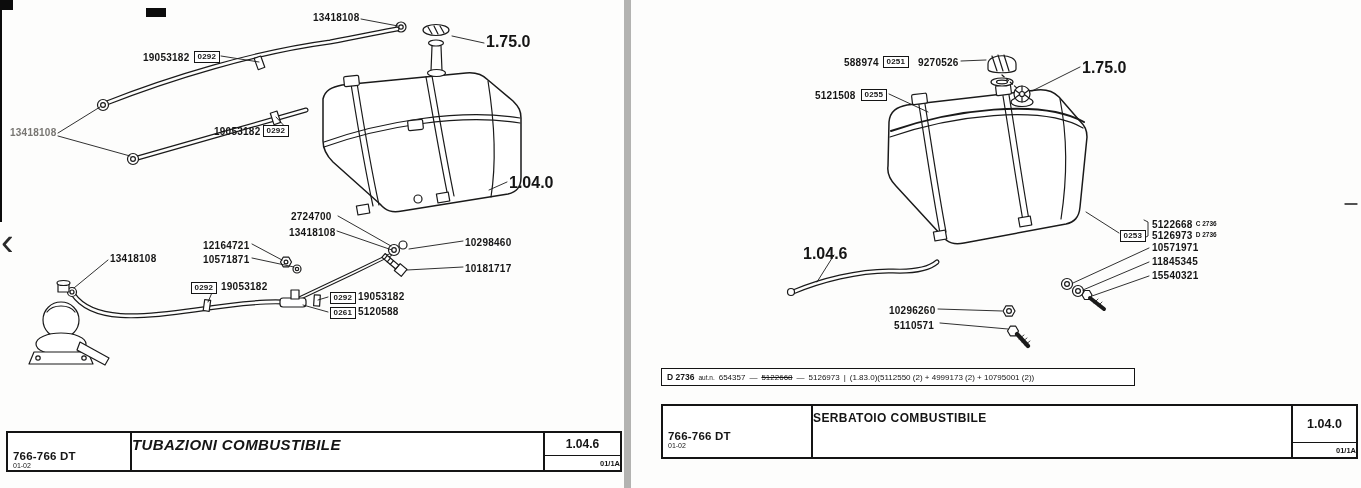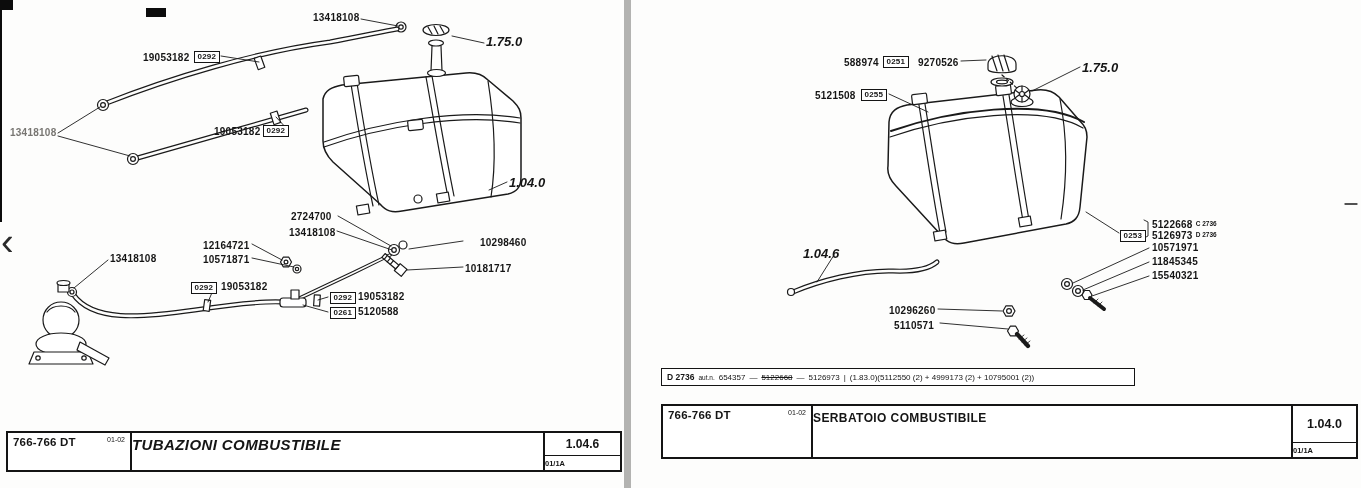--- a/index.html
+++ b/index.html
@@ -8,40 +8,40 @@
   #canvas { position:relative; width:1361px; height:488px; background:#fff; overflow:hidden; }
   .page { position:absolute; top:0; height:488px; background:#fdfdfc; }
   #page-left { left:0; width:624px; }
   #page-gap { position:absolute; left:624px; top:0; width:7px; height:488px; background:#b3b3b1; }
   #page-right { left:631px; width:730px; }
   svg.diagram { position:absolute; left:0; top:0; }
 
   .plabel { position:absolute; font-size:10px; font-weight:bold; white-space:nowrap; letter-spacing:.25px; line-height:11px; }
   .plabel.faint { color:#787672; }
   .boxlabel { position:absolute; font-size:8px; font-weight:bold; border:1px solid #151515; padding:0 2.5px; line-height:10px; background:#fff; letter-spacing:.2px; }
-  .secref { position:absolute; font-size:13px; font-weight:bold; font-style:italic; white-space:nowrap; line-height:11px; }
+  .secref { position:absolute; font-size:16px; font-weight:bold; white-space:nowrap; line-height:11px; }
   .sup { font-size:6.5px; font-weight:bold; vertical-align:2px; letter-spacing:0; }
 
   .nav-chevron { position:absolute; left:1px; top:222px; font-size:38px; font-weight:300; color:#2a2a2a; line-height:40px; cursor:pointer; }
 
   .artifact { position:absolute; background:#0c0c0c; }
 
   
   .footer-table { position:absolute; display:flex; border:2px solid #141414; background:#fff; }
-  .ft-model { display:flex; flex-direction:row; justify-content:space-between; border-right:2px solid #141414; padding:3px 5px 2px; }
+  .ft-model { display:flex; flex-direction:column; justify-content:center; border-right:2px solid #141414; padding:18px 5px 2px; }
   .ft-model .model { font-weight:bold; font-size:11.5px; letter-spacing:.2px; }
   .ft-model .date { font-size:7px; }
   .ft-center { flex:1; display:flex; flex-direction:row; }
   .ft-title { text-align:center; font-weight:bold; letter-spacing:.4px; padding-top:3px; }
   .ft-langs { flex:1; display:flex; justify-content:space-between; align-items:flex-end; font-style:italic; padding:0 10px 3px 9px; }
   .ft-langs .col { line-height:10px; }
   .ft-langs .col.right { text-align:right; }
   .ft-right { display:flex; flex-direction:column; border-left:2px solid #141414; }
   .ft-section { flex:1; display:flex; align-items:center; justify-content:center; font-weight:bold; border-bottom:1.5px solid #141414; }
-  .ft-sheet { text-align:left; font-weight:bold; font-size:7.5px; padding:3px 0 2px; }
+  .ft-sheet { text-align:right; font-weight:bold; font-size:7.5px; padding:3px 0 2px; }
 
   #footer-left { left:6px; top:431px; width:616px; height:41px; }
   #footer-left .ft-model { width:124px; }
   #footer-left .ft-title { font-size:15px;font-style:italic; }
   #footer-left .ft-langs { font-size:8px; }
   #footer-left .ft-right { width:77px; }
   #footer-left .ft-section { font-size:12px; }
 
   #footer-right { left:30px; top:404px; width:697px; height:55px; }
   #footer-right .ft-model { width:150px; }
@@ -177,21 +177,21 @@
     <div class="boxlabel" style="left:194px;top:51px">0292</div>
     <div class="secref" style="left:486px;top:36px">1.75.0</div>
     <div class="plabel faint" style="left:10px;top:127px">13418108</div>
     <div class="plabel" style="left:214px;top:126px">19053182</div>
     <div class="boxlabel" style="left:263px;top:125px">0292</div>
     <div class="secref" style="left:509px;top:177px">1.04.0</div>
     <div class="plabel" style="left:291px;top:211px">2724700</div>
     <div class="plabel" style="left:289px;top:227px">13418108</div>
     <div class="plabel" style="left:203px;top:240px">12164721</div>
     <div class="plabel" style="left:203px;top:254px">10571871</div>
-    <div class="plabel" style="left:480px;top:237px">10298460</div>
+    <div class="plabel" style="left:465px;top:237px">10298460</div>
     <div class="plabel" style="left:465px;top:263px">10181717</div>
     <div class="plabel" style="left:110px;top:253px">13418108</div>
     <div class="boxlabel" style="left:191px;top:282px">0292</div>
     <div class="plabel" style="left:221px;top:281px">19053182</div>
     <div class="boxlabel" style="left:330px;top:292px">0292</div>
     <div class="plabel" style="left:358px;top:291px">19053182</div>
     <div class="boxlabel" style="left:330px;top:307px">0261</div>
     <div class="plabel" style="left:358px;top:306px">5120588</div>
 
     <div class="footer-table" id="footer-left">

